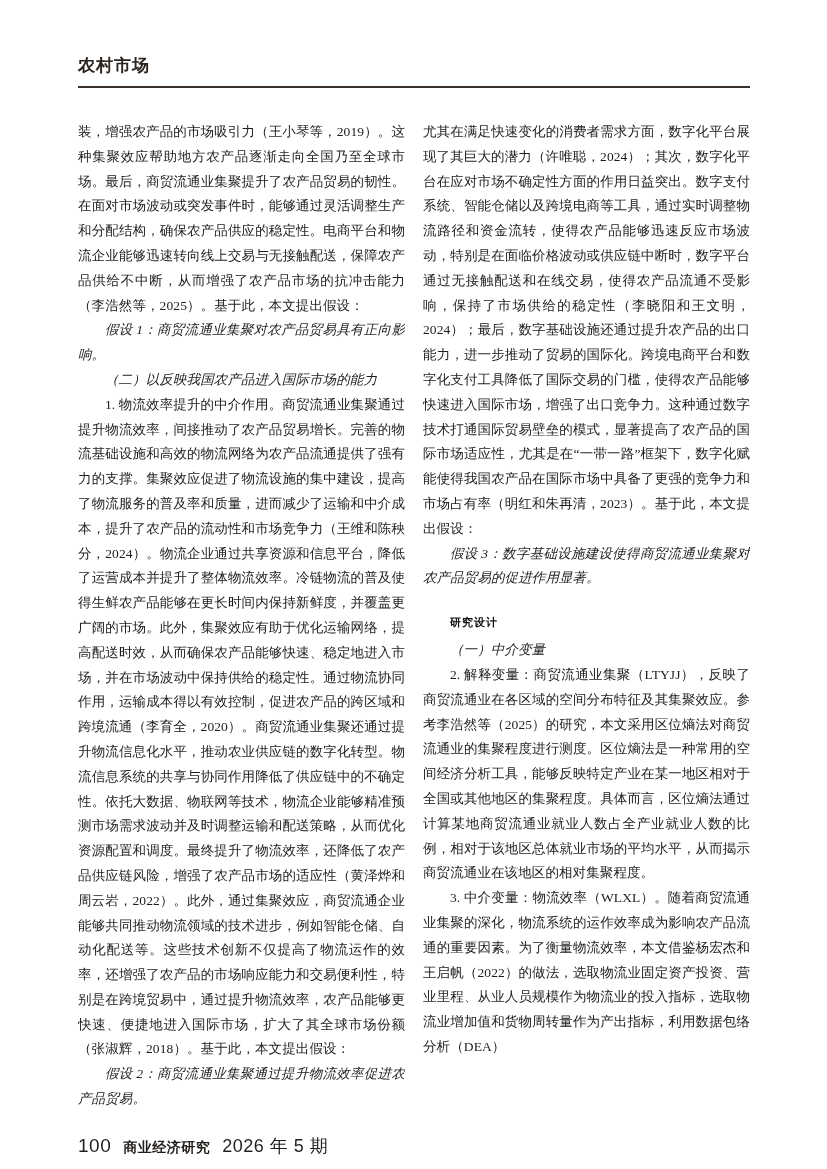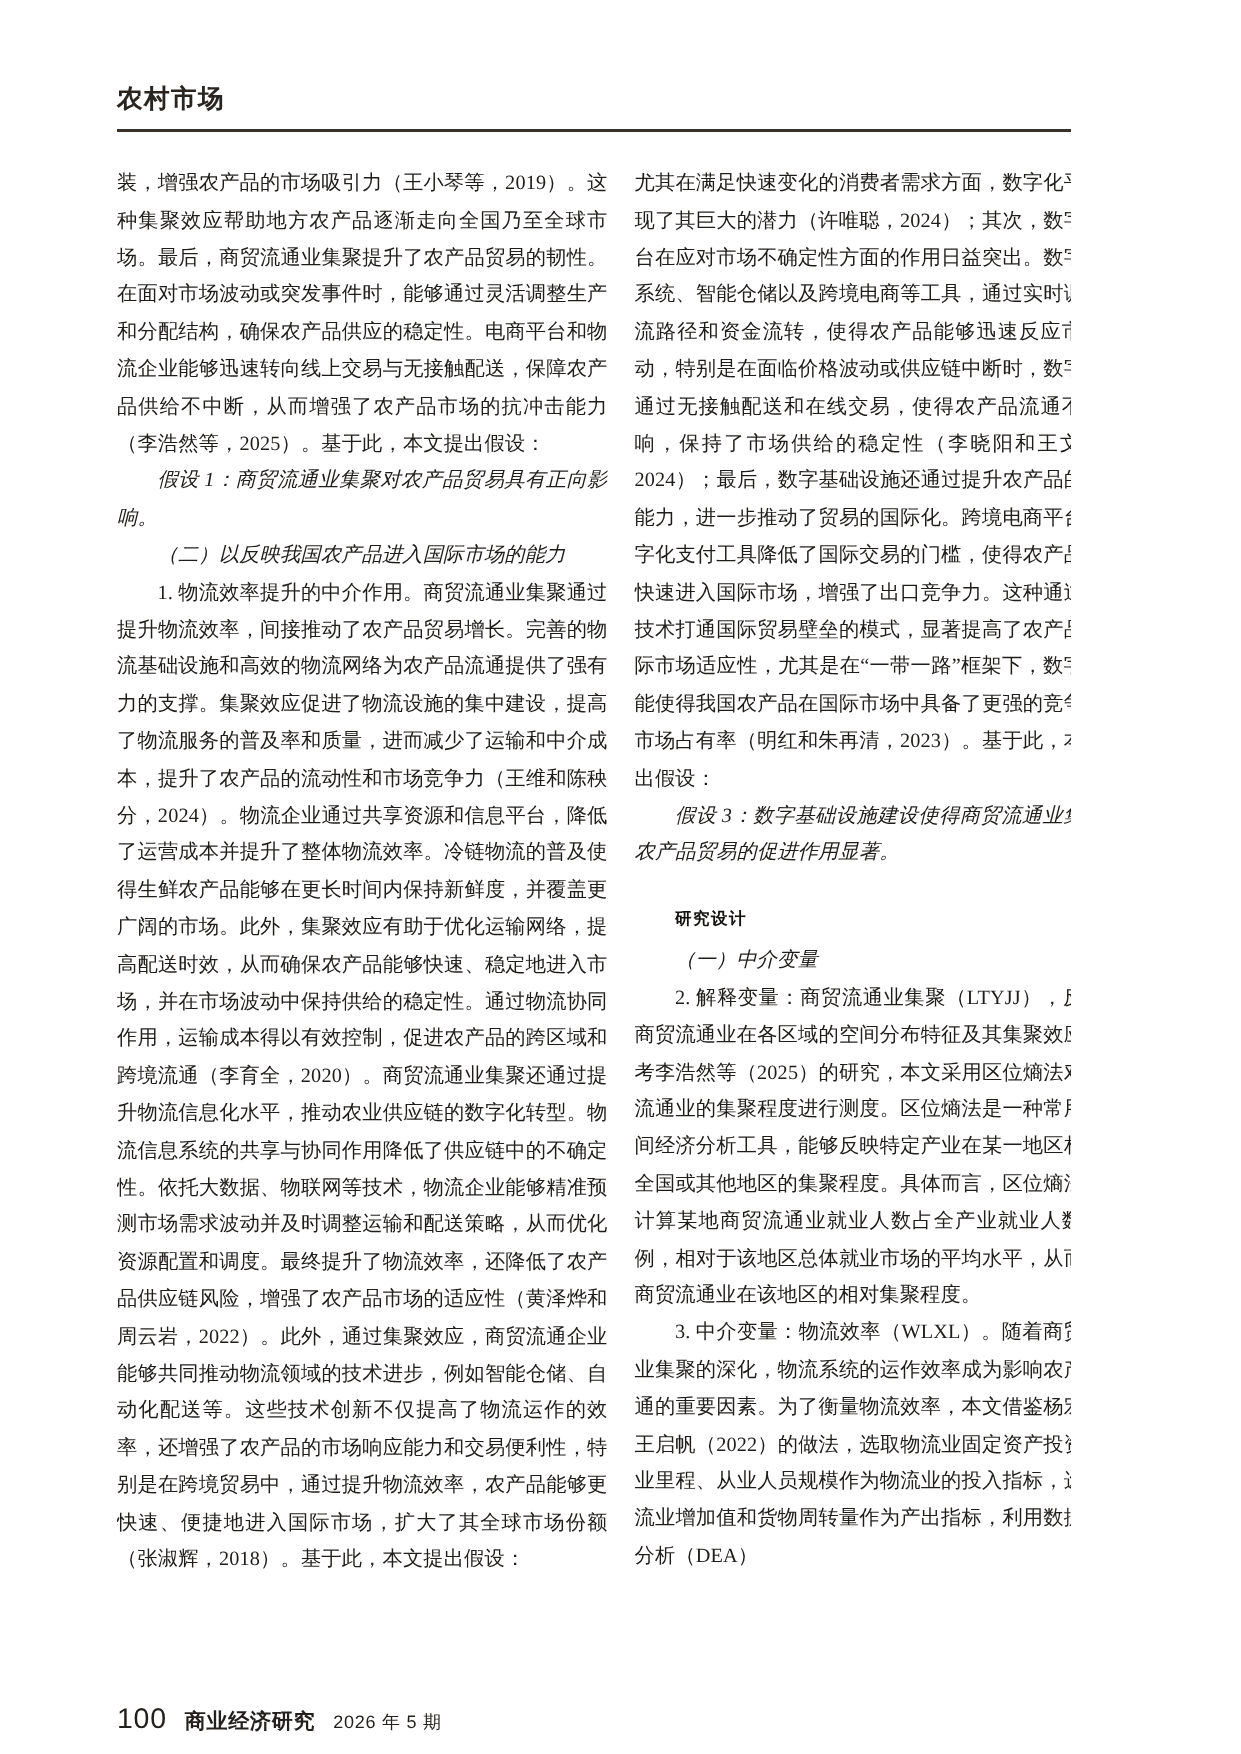--- a/index.html
+++ b/index.html
@@ -8,20 +8,21 @@
     background: #ffffff;
   }
   .page {
     position: relative;
     width: 714px;
     height: 1169px;
     background: #ffffff;
     color: #1f1c1a;
     font-family: "Liberation Serif", "DejaVu Serif", serif;
     overflow: hidden;
+    padding-left: 36px;
   }
   
   .page-header {
     position: absolute;
     left: 78px;
     top: 54px;
     width: 672px;
     border-bottom: 2px solid #38302a;
     padding-bottom: 9px;
   }
@@ -29,21 +30,21 @@
     font-family: "Liberation Sans", "DejaVu Sans", sans-serif;
     font-weight: 700;
     font-size: 17px;
     letter-spacing: 1px;
     color: #2a2420;
   }
   
   .columns {
     position: absolute;
     left: 78px;
-    top: 110px;
+    top: 120px;
     width: 672px;
     height: 986px;
     display: flex;
     gap: 18px;
     overflow: hidden;
   }
   .col {
     width: 327px;
     height: 100%;
     overflow: hidden;
@@ -83,38 +84,39 @@
     left: 78px;
     top: 1103px;
     display: flex;
     align-items: baseline;
     gap: 12px;
     font-family: "Liberation Sans", "DejaVu Sans", sans-serif;
     color: #231f1c;
   }
   .page-number { font-size: 19px; letter-spacing: 0.5px; }
   .journal-name { font-size: 14px; font-weight: 700; letter-spacing: 0.5px; margin-top: 36px; }
-  .issue-label { font-size: 12px; letter-spacing: 0.5px; }
+  .issue-label { font-size: 18px; letter-spacing: 0.5px; }
 </style>
 </head>
 <body>
 
 <div class="page">
 
   <div class="page-header">
     <span class="section-label">农村市场</span>
   </div>
 
   <div class="columns">
 
     <div class="col">
       <p>装，增强农产品的市场吸引力（王小琴等，2019）。这种集聚效应帮助地方农产品逐渐走向全国乃至全球市场。最后，商贸流通业集聚提升了农产品贸易的韧性。在面对市场波动或突发事件时，能够通过灵活调整生产和分配结构，确保农产品供应的稳定性。电商平台和物流企业能够迅速转向线上交易与无接触配送，保障农产品供给不中断，从而增强了农产品市场的抗冲击能力（李浩然等，2025）。基于此，本文提出假设：</p>
       <p class="indent kaiti">假设 1：商贸流通业集聚对农产品贸易具有正向影响。</p>
       <p class="indent subhead">（二）以反映我国农产品进入国际市场的能力</p>
       <p class="indent">1. 物流效率提升的中介作用。商贸流通业集聚通过提升物流效率，间接推动了农产品贸易增长。完善的物流基础设施和高效的物流网络为农产品流通提供了强有力的支撑。集聚效应促进了物流设施的集中建设，提高了物流服务的普及率和质量，进而减少了运输和中介成本，提升了农产品的流动性和市场竞争力（王维和陈秧分，2024）。物流企业通过共享资源和信息平台，降低了运营成本并提升了整体物流效率。冷链物流的普及使得生鲜农产品能够在更长时间内保持新鲜度，并覆盖更广阔的市场。此外，集聚效应有助于优化运输网络，提高配送时效，从而确保农产品能够快速、稳定地进入市场，并在市场波动中保持供给的稳定性。通过物流协同作用，运输成本得以有效控制，促进农产品的跨区域和跨境流通（李育全，2020）。商贸流通业集聚还通过提升物流信息化水平，推动农业供应链的数字化转型。物流信息系统的共享与协同作用降低了供应链中的不确定性。依托大数据、物联网等技术，物流企业能够精准预测市场需求波动并及时调整运输和配送策略，从而优化资源配置和调度。最终提升了物流效率，还降低了农产品供应链风险，增强了农产品市场的适应性（黄泽烨和周云岩，2022）。此外，通过集聚效应，商贸流通企业能够共同推动物流领域的技术进步，例如智能仓储、自动化配送等。这些技术创新不仅提高了物流运作的效率，还增强了农产品的市场响应能力和交易便利性，特别是在跨境贸易中，通过提升物流效率，农产品能够更快速、便捷地进入国际市场，扩大了其全球市场份额（张淑辉，2018）。基于此，本文提出假设：</p>
+      <p class="indent kaiti">假设 2：商贸流通业集聚通过提升物流效率促进农产品贸易。</p>
 
     </div>
 
     <div class="col">
       <p>尤其在满足快速变化的消费者需求方面，数字化平台展现了其巨大的潜力（许唯聪，2024）；其次，数字化平台在应对市场不确定性方面的作用日益突出。数字支付系统、智能仓储以及跨境电商等工具，通过实时调整物流路径和资金流转，使得农产品能够迅速反应市场波动，特别是在面临价格波动或供应链中断时，数字平台通过无接触配送和在线交易，使得农产品流通不受影响，保持了市场供给的稳定性（李晓阳和王文明，2024）；最后，数字基础设施还通过提升农产品的出口能力，进一步推动了贸易的国际化。跨境电商平台和数字化支付工具降低了国际交易的门槛，使得农产品能够快速进入国际市场，增强了出口竞争力。这种通过数字技术打通国际贸易壁垒的模式，显著提高了农产品的国际市场适应性，尤其是在“一带一路”框架下，数字化赋能使得我国农产品在国际市场中具备了更强的竞争力和市场占有率（明红和朱再清，2023）。基于此，本文提出假设：</p>
       <p class="indent kaiti">假设 3：数字基础设施建设使得商贸流通业集聚对农产品贸易的促进作用显著。</p>
       <h2 class="sec-heading">研究设计</h2>
       <p class="indent subhead">（一）中介变量</p>
       <p class="indent">2. 解释变量：商贸流通业集聚（LTYJJ），反映了商贸流通业在各区域的空间分布特征及其集聚效应。参考李浩然等（2025）的研究，本文采用区位熵法对商贸流通业的集聚程度进行测度。区位熵法是一种常用的空间经济分析工具，能够反映特定产业在某一地区相对于全国或其他地区的集聚程度。具体而言，区位熵法通过计算某地商贸流通业就业人数占全产业就业人数的比例，相对于该地区总体就业市场的平均水平，从而揭示商贸流通业在该地区的相对集聚程度。</p>
       <p class="indent">3. 中介变量：物流效率（WLXL）。随着商贸流通业集聚的深化，物流系统的运作效率成为影响农产品流通的重要因素。为了衡量物流效率，本文借鉴杨宏杰和王启帆（2022）的做法，选取物流业固定资产投资、营业里程、从业人员规模作为物流业的投入指标，选取物流业增加值和货物周转量作为产出指标，利用数据包络分析（DEA）</p>

